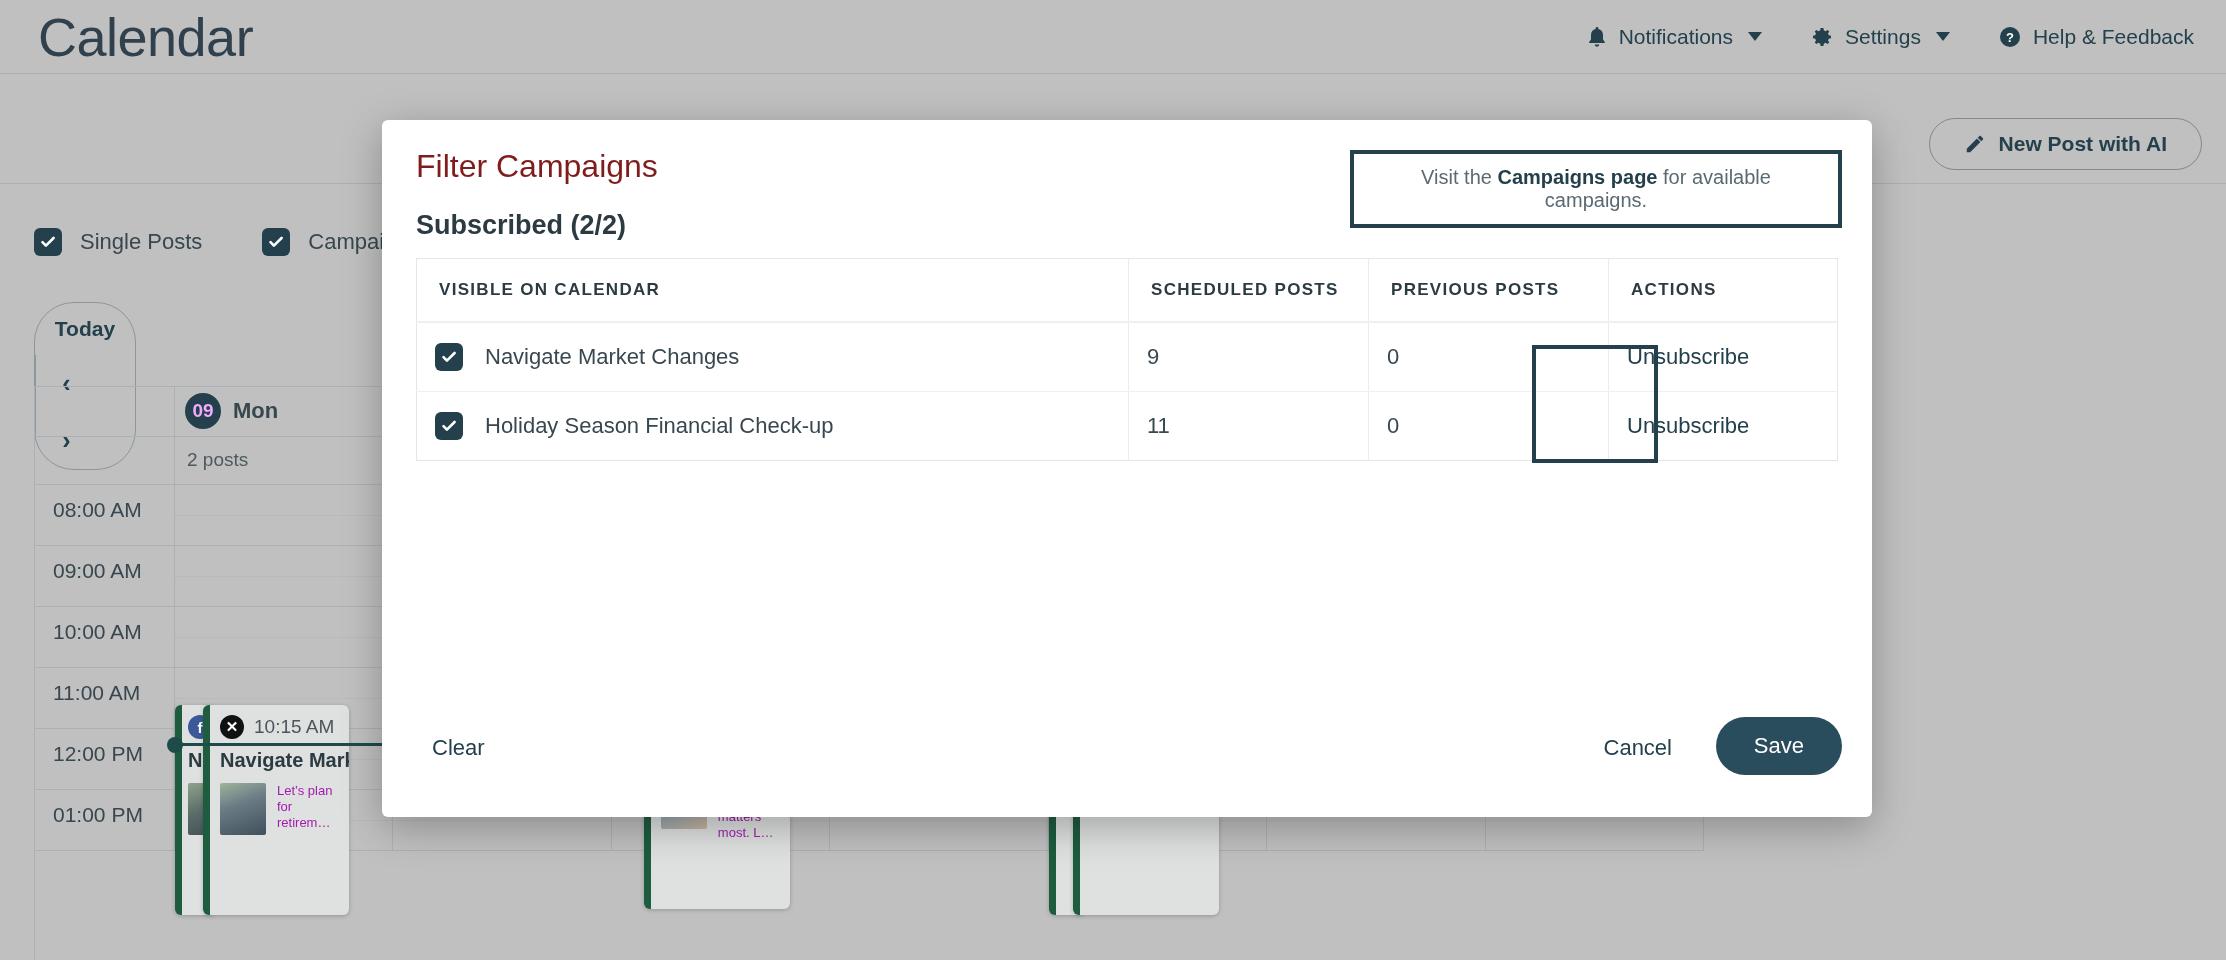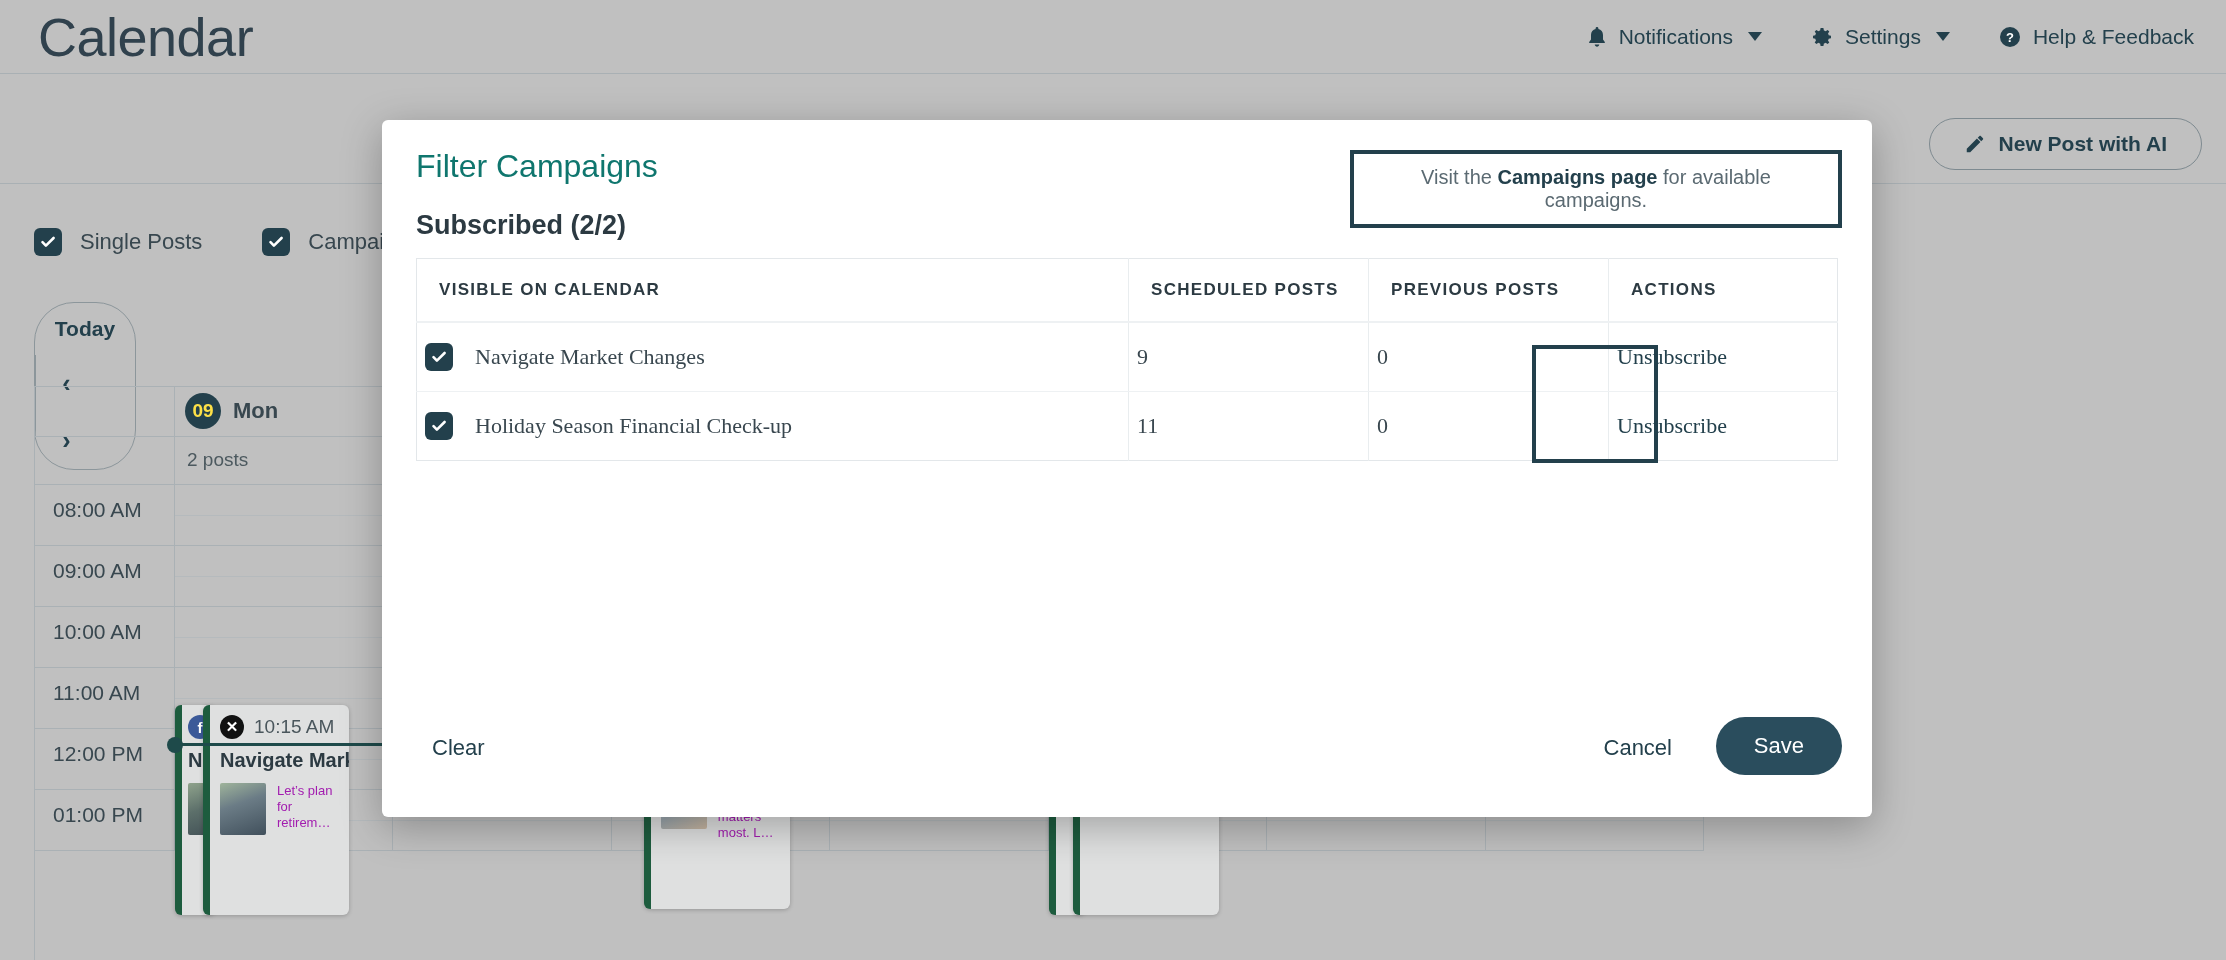--- a/index.html
+++ b/index.html
@@ -93,21 +93,21 @@
   .cal-head {
     display: flex; height: 50px; border-bottom: 1px solid #aab1b5;
   }
   .cal-gutter { width: 140px; flex: 0 0 140px; border-right: 1px solid #aab1b5; }
   .cal-col { flex: 1 1 0; border-right: 1px solid #aab1b5; position: relative; }
   .daychip {
     display: flex; align-items: center; gap: 12px; padding: 6px 0 0 10px;
   }
   .daynum {
     width: 36px; height: 36px; border-radius: 50%;
-    background: #23404c; color: #fde047; font-size: 19px; font-weight: 600;
+    background: #23404c; color: #f0abfc; font-size: 19px; font-weight: 600;
     display: flex; align-items: center; justify-content: center;
   }
   .dayname { font-size: 22px; color: #38474f; font-weight: 600; }
   .cal-allday {
     display: flex; height: 48px; border-bottom: 1px solid #aab1b5;
   }
   .postcount { font-size: 19px; color: #4c595f; padding: 12px 0 0 12px; }
   .cal-body { display: flex; position: relative; }
   .hour-gutter { width: 140px; flex: 0 0 140px; border-right: 1px solid #aab1b5; }
   .hour-cell {
@@ -154,21 +154,21 @@
 
   
   .modal {
     position: absolute; left: 382px; top: 120px; width: 1490px; height: 697px;
     background: #ffffff; border-radius: 6px;
     box-shadow: 0 10px 40px rgba(0,0,0,0.28);
     z-index: 50;
   }
   .modal-title {
     position: absolute; left: 34px; top: 28px;
-    font-size: 32px; color: #0f766e; font-weight: 400;
+    font-size: 32px; color: #7f1d1d; font-weight: 400;
   }
   .modal-close {
     position: absolute; right: 30px; top: 26px;
     width: 40px; height: 40px; cursor: pointer;
     display: flex; align-items: center; justify-content: center;
   }
   .subscribed-title {
     position: absolute; left: 34px; top: 90px;
     font-size: 27px; color: #2c3a42; font-weight: 700;
   }
@@ -185,22 +185,22 @@
   
   .tbl { position: absolute; left: 34px; top: 138px; right: 34px;
          border: 1px solid #e3e7ea; border-collapse: collapse; width: calc(100% - 68px); }
   .tbl th {
     text-align: left; font-size: 17px; letter-spacing: 1.3px;
     color: #2c3a42; font-weight: 700; padding: 21px 22px;
     border-bottom: 2px solid #eef1f3; border-right: 1px solid #e9edef;
     text-transform: uppercase;
   }
   .tbl td {
-    font-size: 22px; color: #39474f; padding: 20px 8px;
-    border-bottom: 1px solid #eef1f3; border-right: 1px solid #e9edef; font-family: Liberation Serif, serif;
+    font-size: 22px; color: #39474f; padding: 20px 18px;
+    border-bottom: 1px solid #eef1f3; border-right: 1px solid #e9edef;
   }
   .tbl tr td:last-child, .tbl tr th:last-child { border-right: none; }
   .tbl tbody tr:last-child td { border-bottom: none; }
   .cell-name { display: flex; align-items: center; gap: 22px; }
   .unsub { color: #23404c; font-size: 22px; cursor: pointer; }
 
   .col-visible { width: 712px; }
   .col-sched   { width: 240px; }
   .col-prev    { width: 240px; }
 

